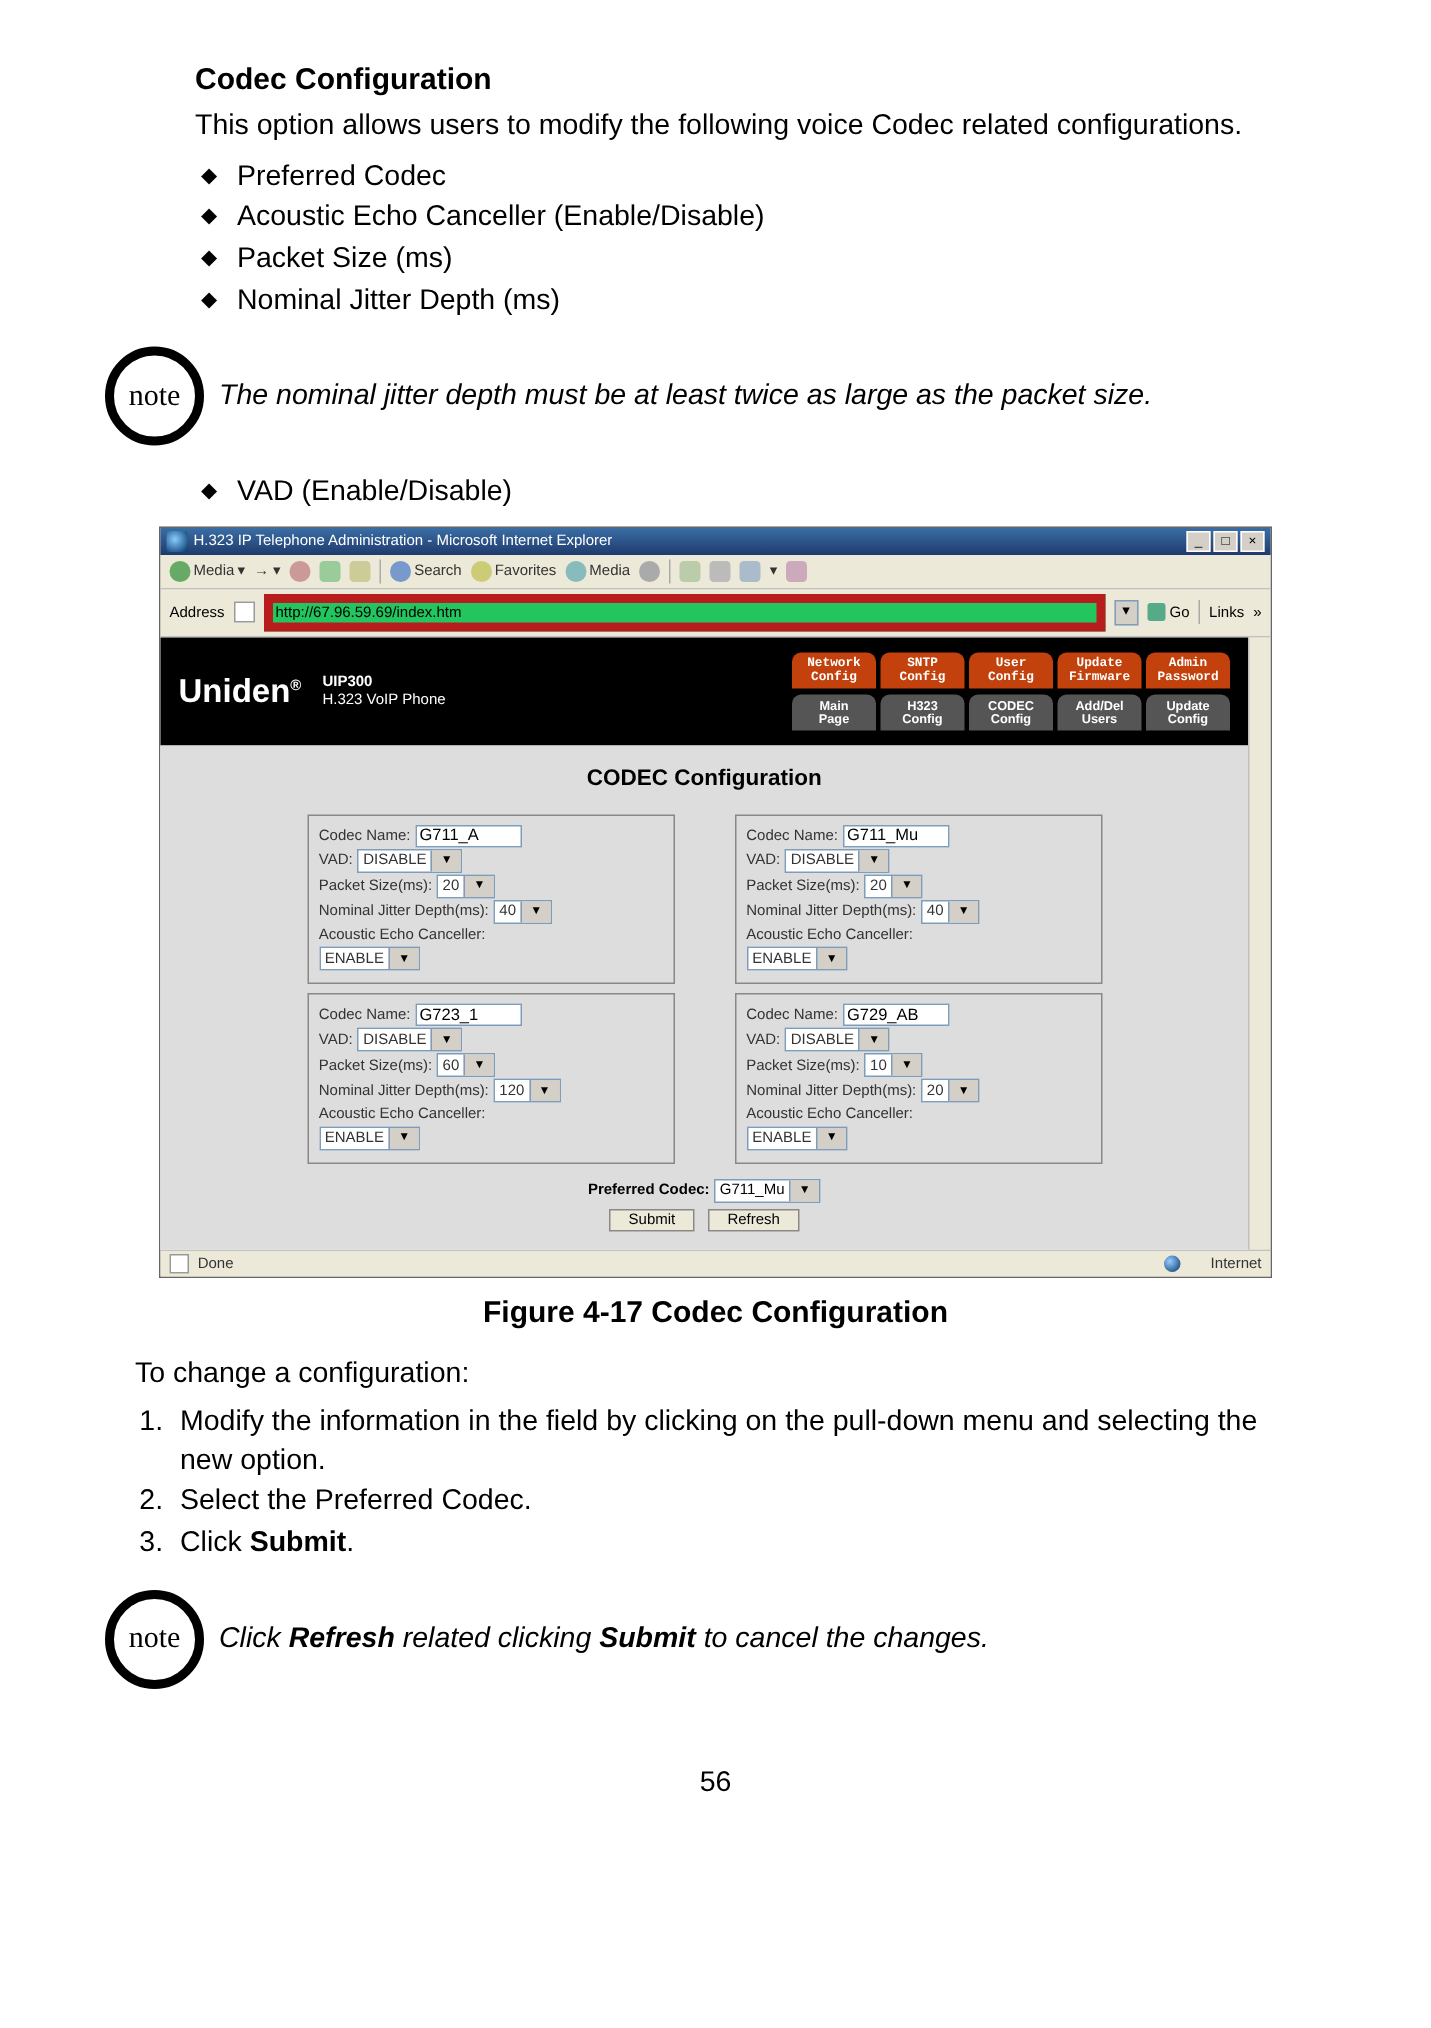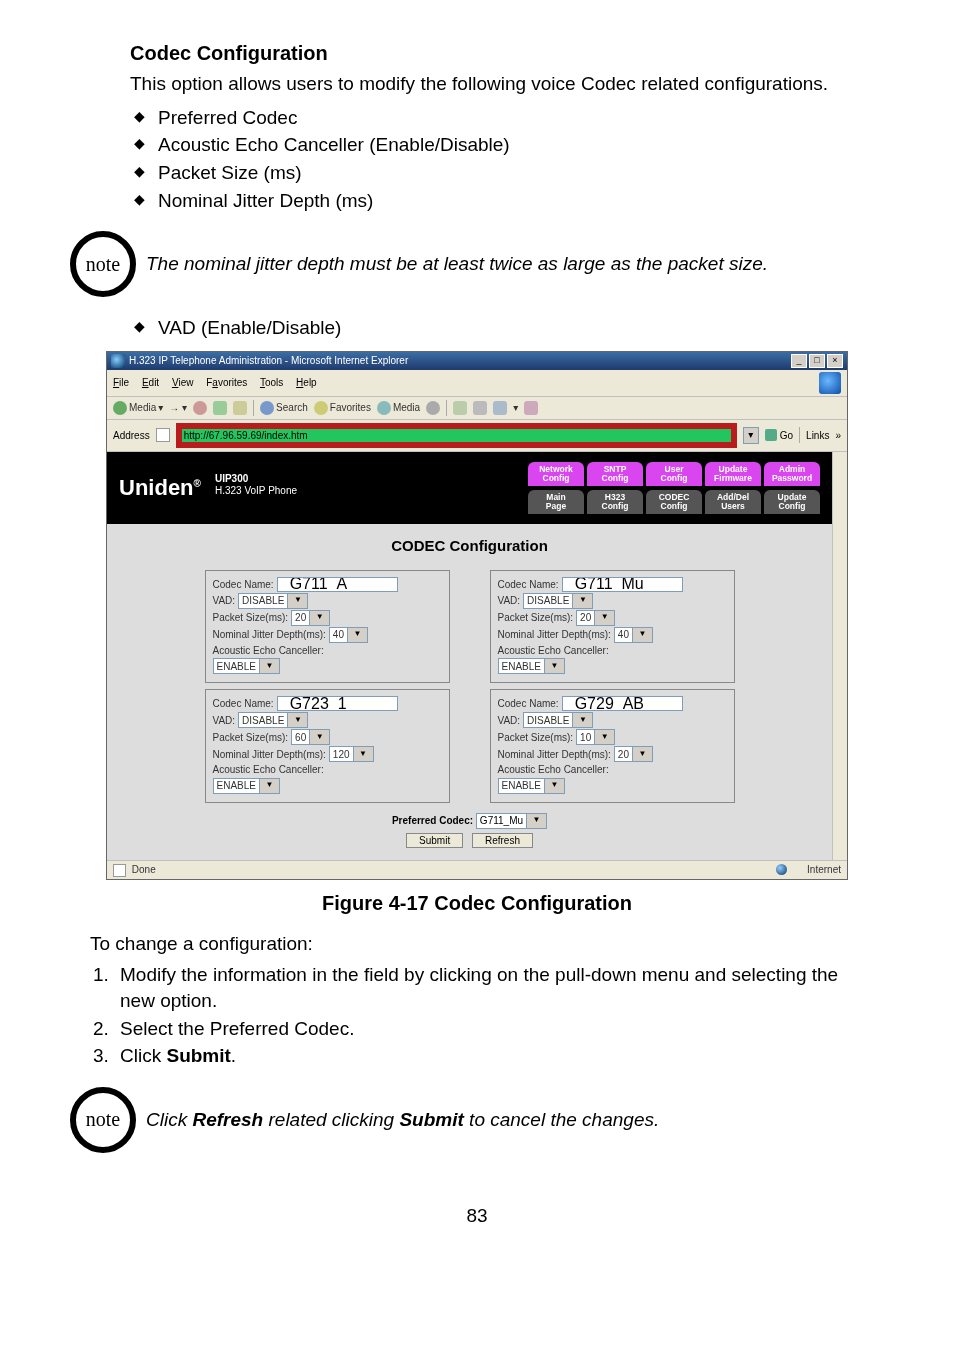--- a/index.html
+++ b/index.html
@@ -134,53 +134,53 @@
   }
   .go-btn {
     display:inline-flex; align-items:center; gap:3px; font-size:10px;
   }
   .go-btn .gicon{width:12px;height:12px;background:#5a8;border-radius:2px;display:inline-block;}
   .page-body { background:#fff; padding:0; }
   .black-banner {
     background:#000; color:#fff; padding:10px 12px 10px 12px;
     display:flex; align-items:center; justify-content:space-between;
   }
-  .brand { display:flex; align-items:flex-start; gap:14px;}
+  .brand { display:flex; align-items:center; gap:14px;}
   .brand-logo {
     font-family: Arial Black, Arial, sans-serif; font-weight:900;
     font-size:22px; letter-spacing:0px;
   }
   .brand-sub { font-size:10px; line-height:1.2; }
   .brand-sub .line1{font-weight:bold;}
   .tabs { display:flex; flex-direction:column; gap:4px; align-items:flex-end;}
   .tab-row { display:flex; gap:3px; }
   .tab {
     background:#555; color:#fff; font-size:8.5px; font-weight:bold;
     padding:3px 6px; border-radius:6px 6px 0 0; min-width:44px; text-align:center;
     line-height:1.05;
   }
-  .tab.dim { background:#d946ef; }
+  .tab.dim { background:#c2410c;font-family:Liberation Mono, monospace; }
   .content-area {
     background:#ddd; padding:8px 0 12px 0;
   }
   .content-area h3 {
     text-align:center; font-size:15px; font-weight:bold; margin:4px 0 14px 0;
     font-family: Arial, sans-serif;
   }
   .codec-grid {
     display:grid; grid-template-columns: 1fr 1fr; gap:6px 40px;
     width: 530px; margin: 0 auto;
   }
   .codec-box {
     border:1px solid #888; background:#ddd; padding:5px 7px 7px 7px;
     font-size:10px; color:#333;
   }
   .codec-box .line { margin:1px 0; display:flex; align-items:center; gap:3px;}
   .codec-box input[type="text"]{
-    font-size:16px; border:1px solid #7f9db9; background:#fff; padding:0 12px; height:13px;
+    font-size:11px; border:1px solid #7f9db9; background:#fff; padding:0 2px; height:13px;
   }
   .sel {
     display:inline-flex; align-items:center; border:1px solid #7f9db9;
     background:#fff; height:14px; font-size:10px;
   }
   .sel span{ padding:0 3px;}
   .sel .arrow{
     width:13px;height:14px;background:#d4d0c8;border-left:1px solid #7f9db9;
     display:flex;align-items:center;justify-content:center;font-size:8px;color:#000;
   }
@@ -231,31 +231,20 @@
       <span style="width:14px;height:14px;background:radial-gradient(circle at 40% 40%,#8cf,#036);border-radius:2px;display:inline-block;"></span>
       <span>H.323 IP Telephone Administration - Microsoft Internet Explorer</span>
     </div>
     <div class="ctl">
       <span>_</span>
       <span>□</span>
       <span>×</span>
     </div>
   </div>
 
-  <div class="menubar">
-    <div class="menus">
-      <span><u>F</u>ile</span>
-      <span><u>E</u>dit</span>
-      <span><u>V</u>iew</span>
-      <span>F<u>a</u>vorites</span>
-      <span><u>T</u>ools</span>
-      <span><u>H</u>elp</span>
-    </div>
-    <div class="ie-logo"></div>
-  </div>
 
   <div class="toolbar">
     <span class="tb-item"><span class="tb-icon" style="background:#6a6"></span><span>Media</span> ▾</span>
     <span class="tb-item">→ ▾</span>
     <span class="tb-icon" style="background:#c99;border-radius:50%;"></span>
     <span class="tb-icon" style="background:#9c9;border-radius:3px;"></span>
     <span class="tb-icon" style="background:#cc9;border-radius:3px;"></span>
     <span class="tb-sep"></span>
     <span class="tb-item">
         <span class="tb-icon" style="background:#79c"></span>
@@ -525,13 +514,13 @@
   </li>
 </ol>
 
 <div class="note-row">
   <div class="note-icon">note</div>
   <div class="note-text">
     <span>Click </span><b>Refresh</b><span> related clicking </span><b>Submit</b><span> to cancel the changes.</span>
   </div>
 </div>
 
-<div class="page-num">83</div>
+<div class="page-num">56</div>
 
 </body></html>

